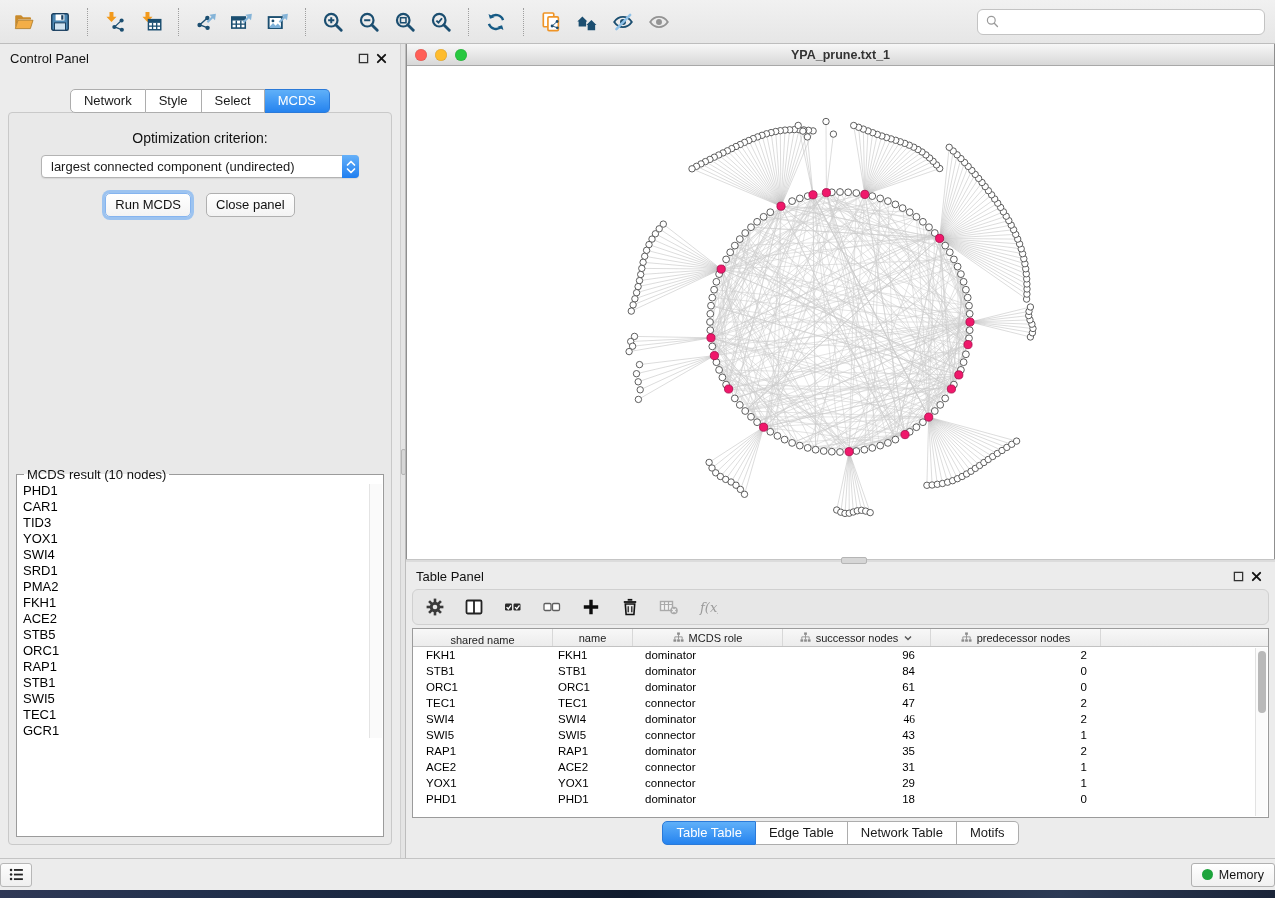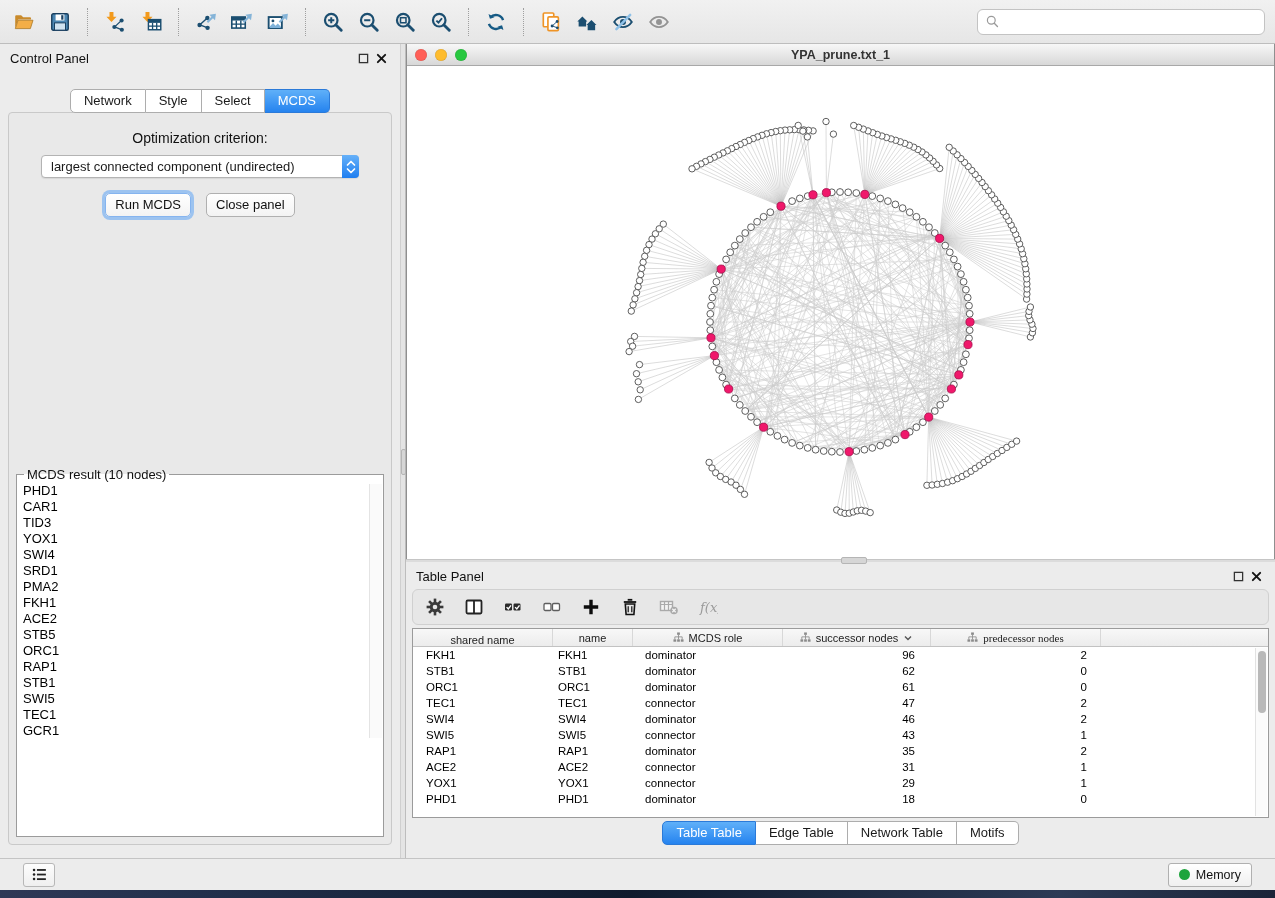--- a/index.html
+++ b/index.html
@@ -76,21 +76,21 @@
   .tp-table { margin:0 6px; background:#fff; border:1px solid #9b9b9b; flex:0 0 190px; height:190px; position:relative; overflow:hidden; }
   .t-header { display:flex; height:18px; background:linear-gradient(#f8f8f8,#ececec); border-bottom:1px solid #c2c2c2; }
   .th { display:flex; align-items:center; justify-content:center; gap:5px; border-right:1px solid #d8d8d8; font-size:11px; color:#222; overflow:hidden; }
   .t-row { display:flex; height:16px; }
   .td { font-size:11.5px; color:#000; line-height:16px; white-space:nowrap; overflow:hidden; }
   .t-scroll { position:absolute; top:19px; right:1px; bottom:1px; width:12px; background:#fbfbfb; border-left:1px solid #e2e2e2; }
   .t-scroll .thumb { position:absolute; top:3px; left:1.5px; width:8px; height:62px; background:#b9b9b9; border-radius:5px; }
   .tp-tabs { height:30px; display:flex; align-items:center; justify-content:center; }
 
   
-  .statusbar { height:32px; flex:0 0 32px; border-top:1px solid #c4c4c4; background:#ececec; display:flex; align-items:center; padding:0 23px; }
+  .statusbar { height:32px; flex:0 0 32px; border-top:1px solid #c4c4c4; background:#ececec; display:flex; align-items:center; padding:0 0; }
   .sb-btn { width:32px; height:24px; background:linear-gradient(#fdfdfd,#efefef); border:1px solid #b7b7b7; border-radius:3px;
     display:flex; align-items:center; justify-content:center; }
   .memory-btn { margin-left:auto; height:24px; background:linear-gradient(#ffffff,#f0f0f0); border:1px solid #b0b0b0; border-radius:3px;
     display:flex; align-items:center; gap:6px; padding:0 10px; font-size:12.5px; font-family:inherit; color:#111; }
   .memory-btn .dot { width:11px; height:11px; border-radius:50%; }
 </style>
 </head>
 <body>
 
 <div class="app">
@@ -1224,21 +1224,21 @@
                     <rect x="4.5" y="8" width="3" height="2.6"></rect>
                     <rect x="8.5" y="8" width="3" height="2.6"></rect>
                   </g>
                   <path d="M6 3.1v2.2M2 8V5.3h8V8M6 5.3V8" stroke="#8a8a8a" fill="none" stroke-width=".9"></path>
                 </svg>
                 <span>successor nodes</span>
                 <svg viewBox="0 0 10 10" width="10" height="10">
                   <path d="M2 3.5l3 3 3-3" fill="none" stroke="#555" stroke-width="1.4"></path>
                 </svg>
               </div>
-              <div class="th" style="width: 170px; font-family: Liberation Serif, serif;">
+              <div class="th" style="width: 170px;">
                 <svg viewBox="0 0 12 12" width="11" height="11">
                   <g fill="#8a8a8a">
                     <rect x="4.5" y="0.5" width="3" height="2.6"></rect>
                     <rect x="0.5" y="8" width="3" height="2.6"></rect>
                     <rect x="4.5" y="8" width="3" height="2.6"></rect>
                     <rect x="8.5" y="8" width="3" height="2.6"></rect>
                   </g>
                   <path d="M6 3.1v2.2M2 8V5.3h8V8M6 5.3V8" stroke="#8a8a8a" fill="none" stroke-width=".9"></path>
                 </svg>
                 <span>predecessor nodes</span>
@@ -1250,42 +1250,42 @@
                 <div class="td" style="width: 140px; padding-left: 13px;">FKH1</div>
                 <div class="td" style="width: 80px; padding-left: 5px;">FKH1</div>
                 <div class="td" style="width: 150px; padding-left: 12px;">dominator</div>
                 <div class="td" style="width: 148px; padding-right: 16px; text-align: right;">96</div>
                 <div class="td" style="width: 170px; padding-right: 14px; text-align: right;">2</div>
               </div>
               <div class="t-row">
                 <div class="td" style="width: 140px; padding-left: 13px;">STB1</div>
                 <div class="td" style="width: 80px; padding-left: 5px;">STB1</div>
                 <div class="td" style="width: 150px; padding-left: 12px;">dominator</div>
-                <div class="td" style="width: 148px; padding-right: 16px; text-align: right;">62</div>
+                <div class="td" style="width: 148px; padding-right: 16px; text-align: right;">84</div>
                 <div class="td" style="width: 170px; padding-right: 14px; text-align: right;">0</div>
               </div>
               <div class="t-row">
                 <div class="td" style="width: 140px; padding-left: 13px;">ORC1</div>
                 <div class="td" style="width: 80px; padding-left: 5px;">ORC1</div>
                 <div class="td" style="width: 150px; padding-left: 12px;">dominator</div>
                 <div class="td" style="width: 148px; padding-right: 16px; text-align: right;">61</div>
                 <div class="td" style="width: 170px; padding-right: 14px; text-align: right;">0</div>
               </div>
               <div class="t-row">
                 <div class="td" style="width: 140px; padding-left: 13px;">TEC1</div>
                 <div class="td" style="width: 80px; padding-left: 5px;">TEC1</div>
                 <div class="td" style="width: 150px; padding-left: 12px;">connector</div>
                 <div class="td" style="width: 148px; padding-right: 16px; text-align: right;">47</div>
                 <div class="td" style="width: 170px; padding-right: 14px; text-align: right;">2</div>
               </div>
               <div class="t-row">
                 <div class="td" style="width: 140px; padding-left: 13px;">SWI4</div>
                 <div class="td" style="width: 80px; padding-left: 5px;">SWI4</div>
                 <div class="td" style="width: 150px; padding-left: 12px;">dominator</div>
-                <div class="td" style="width: 148px; padding-right: 16px; text-align: right;">46</div>
+                <div class="td" style="width: 148px; padding-right: 16px; text-align: right; font-family: Liberation Serif, serif;">46</div>
                 <div class="td" style="width: 170px; padding-right: 14px; text-align: right;">2</div>
               </div>
               <div class="t-row">
                 <div class="td" style="width: 140px; padding-left: 13px;">SWI5</div>
                 <div class="td" style="width: 80px; padding-left: 5px;">SWI5</div>
                 <div class="td" style="width: 150px; padding-left: 12px;">connector</div>
                 <div class="td" style="width: 148px; padding-right: 16px; text-align: right;">43</div>
                 <div class="td" style="width: 170px; padding-right: 14px; text-align: right;">1</div>
               </div>
               <div class="t-row">

